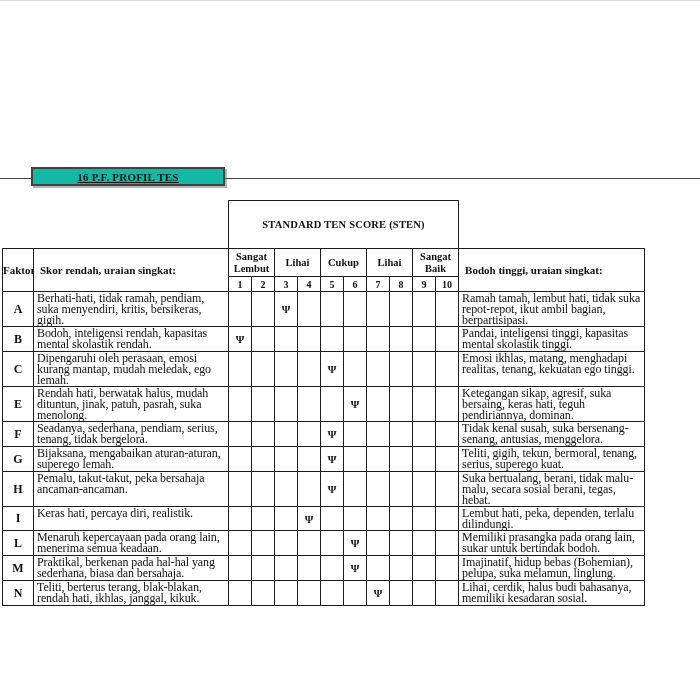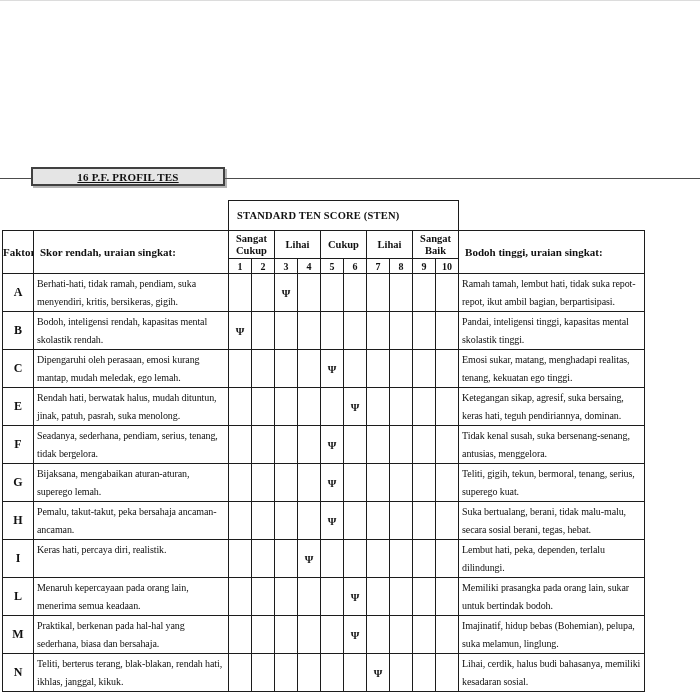--- a/index.html
+++ b/index.html
@@ -3,37 +3,37 @@
 <meta charset="utf-8">
 <style>
   html,body{margin:0;padding:0}
   body{
     width:700px;height:700px;background:#ffffff;position:relative;overflow:hidden;
     font-family:"Liberation Serif","DejaVu Serif",serif;color:#111;
   }
   .top-edge{position:absolute;left:0;top:0;width:700px;height:1px;background:#dcdcdc}
   .top-rule{position:absolute;left:0;top:178px;width:700px;height:1px;background:#4c4c4c}
   .title-box{
-    position:absolute;left:31px;top:167px;width:190px;height:15px;background:#e5e5e5;
+    position:absolute;left:31px;top:167px;width:190px;height:15px;background:#14b8a6;
     border:2px solid #414141;box-shadow:2px 2px 0 rgba(90,90,90,.45);
     display:flex;align-items:center;justify-content:center;z-index:2;
   }
   .title-box span{font-weight:bold;font-size:11px;text-decoration:underline;letter-spacing:.2px;white-space:nowrap}
 
   table.profile{position:absolute;left:2px;top:200px;border-collapse:collapse;table-layout:fixed;width:642px}
   table.profile td{border:1px solid #1c1c1c;overflow:hidden;background:#fff}
   table.profile td.nb{border:none;background:transparent}
 
-  .sten-title{height:13px;font-weight:bold;font-size:10.5px;vertical-align:middle;padding:8px;letter-spacing:.2px}
+  .sten-title{height:13px;font-weight:bold;font-size:10.5px;text-align:center;vertical-align:middle;padding:17px;letter-spacing:.2px}
   .group{font-weight:bold;font-size:10.5px;text-align:center;vertical-align:middle;line-height:1.12;padding:0;height:26px}
   .num{font-weight:bold;font-size:10px;text-align:center;vertical-align:middle;padding:0;height:13px}
   .factor-h{font-weight:bold;font-size:11px;text-align:left;vertical-align:middle;padding:0}
   .desc-h{font-weight:bold;font-size:11px;vertical-align:middle;padding:0 6px}
   .factor{font-weight:bold;font-size:12px;text-align:center;vertical-align:middle;padding:0}
-  .desc{font-size:10px;line-height:18px;padding:1px 3px 0 3px;vertical-align:top;letter-spacing:-.1px}
+  .desc{font-size:12px;line-height:11px;padding:1px 3px 0 3px;vertical-align:top;letter-spacing:-.1px}
   .score{text-align:center;vertical-align:middle;padding:0;font-weight:bold;font-size:11px}
   tbody tr{height:25px}
   tbody tr:nth-child(8){height:19px}
 </style>
 </head>
 <body>
 
 <div class="top-edge"></div>
 <div class="top-rule"></div>
 
@@ -59,21 +59,21 @@
   </colgroup>
   <thead>
     <tr style="height:15px">
       <td class="nb" colspan="2"></td>
       <td class="sten-title" colspan="10">STANDARD TEN SCORE (STEN)</td>
       <td class="nb"></td>
     </tr>
     <tr id="group-row" style="height:28px">
       <td class="factor-h" rowspan="2">Faktor</td>
       <td class="desc-h" rowspan="2">Skor rendah, uraian singkat:</td>
-      <td class="group" colspan="2">Sangat Cukup</td>
+      <td class="group" colspan="2">Sangat Lembut</td>
         <td class="group" colspan="2">Lihai</td>
         <td class="group" colspan="2">Cukup</td>
         <td class="group" colspan="2">Lihai</td>
         <td class="group" colspan="2">Sangat Baik</td>
         <td class="desc-h" rowspan="2" id="high-h">Bodoh tinggi, uraian singkat:</td>
     </tr>
     <tr id="num-row" style="height:15px">
         <td class="num">1</td>
         <td class="num">2</td>
         <td class="num">3</td>
@@ -123,21 +123,21 @@
         <td class="score"></td>
         <td class="score"></td>
         <td class="score"></td>
         <td class="score"></td>
         <td class="score">Ψ</td>
         <td class="score"></td>
         <td class="score"></td>
         <td class="score"></td>
         <td class="score"></td>
         <td class="score"></td>
-        <td class="desc">Emosi sukar, matang, menghadapi realitas, tenang, kekuatan ego tinggi.</td>
+        <td class="desc">Emosi ikhlas, matang, menghadapi realitas, tenang, kekuatan ego tinggi.</td>
       </tr>
       <tr>
         <td class="factor">E</td>
         <td class="desc">Rendah hati, berwatak halus, mudah dituntun, jinak, patuh, pasrah, suka menolong.</td>
         <td class="score"></td>
         <td class="score"></td>
         <td class="score"></td>
         <td class="score"></td>
         <td class="score"></td>
         <td class="score">Ψ</td>

